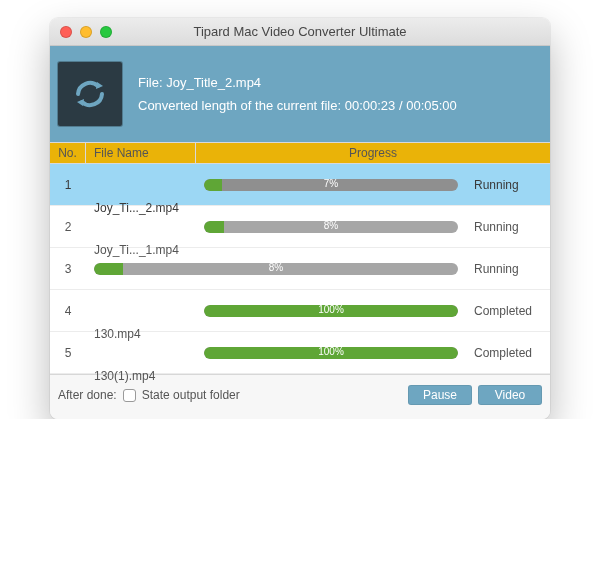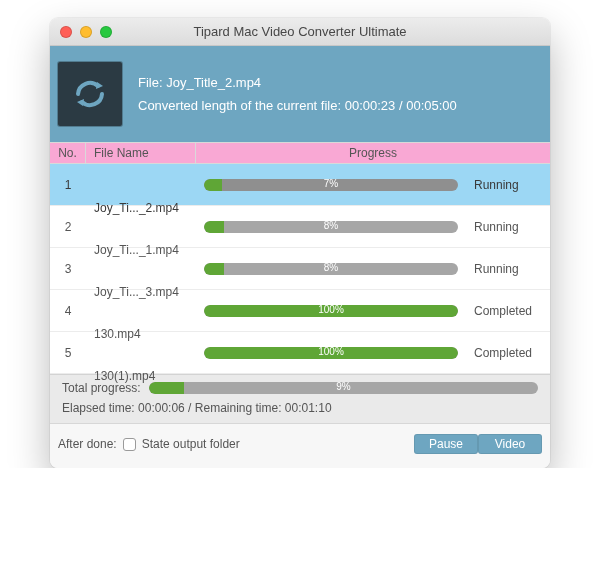--- a/index.html
+++ b/index.html
@@ -21,21 +21,21 @@
   .info-panel {
     background: #6ea6c1; color: #fff; padding: 16px 8px; display: flex; gap: 16px; align-items: center;
   }
   .thumb {
     width: 64px; height: 64px; background: #2b3a43; border-radius: 2px;
     display: flex; align-items: center; justify-content: center;
     box-shadow: 0 0 0 1px rgba(0,0,0,0.25);
   }
   .info-text { font-size: 13px; line-height: 1.8; }
   .table-head {
-    background: #f9a8d4; border-bottom: 1px solid #d9d9d9; border-top: 1px solid #d9d9d9;
+    background: #eab308; border-bottom: 1px solid #d9d9d9; border-top: 1px solid #d9d9d9;
     display: flex; font-size: 12px; color: #555; height: 22px; align-items: stretch;
   }
   .th { padding: 3px 8px; border-right: 1px solid #d9d9d9; }
   .th:last-child { border-right: none; }
   .col-no   { width: 36px; text-align: center; }
   .col-name { width: 110px; }
   .col-prog { flex: 1; text-align: center; }
   .col-state{ width: 84px; text-align: center; }
   .rows { background: #fff; }
   .row {
@@ -62,21 +62,21 @@
     background: #eaeaea; border-top: 1px solid #d3d3d3; padding: 6px 12px 8px; font-size: 12px; color: #555;
   }
   .total-row { display: flex; align-items: center; gap: 8px; margin-bottom: 6px; }
   .total-bar { flex: 1; height: 12px; background: #a6a6a6; border-radius: 6px; position: relative; overflow: hidden; }
   .footer {
     background: #f7f7f7; border-top: 1px solid #d7d7d7;
     padding: 10px 8px 14px; display: flex; align-items: center; font-size: 12px; color: #555;
   }
   .footer .left { display: flex; align-items: center; gap: 6px; }
   .chk { width: 13px; height: 13px; border: 1px solid #9a9a9a; border-radius: 3px; background: #fff; }
-  .btns { margin-left: auto; display: flex; }
+  .btns { margin-left: auto; display: flex; gap: 6px; }
   .btn {
     min-width: 64px; padding: 3px 14px; background: #6ea6c1; color: #fff;
     border-radius: 3px; font-size: 12px; text-align: center; cursor: default;
     box-shadow: inset 0 0 0 1px rgba(0,0,0,0.08);
   }
 </style>
 </head>
 <body>
 
 <div class="window">
@@ -139,21 +139,20 @@
         <div class="cell cell-prog">
           <div class="pbar">
             <div class="pfill" style="width:8%"></div>
             <div class="plabel">8%</div>
           </div>
         </div>
         <div class="cell cell-state">Running</div>
       </div>
       <div class="row">
         <div class="cell cell-no">3</div>
-        <div class="cell cell-name">Joy_Ti..._3.mp4</div>
         <div class="cell cell-prog">
           <div class="pbar">
             <div class="pfill" style="width:8%"></div>
             <div class="plabel">8%</div>
           </div>
         </div>
         <div class="cell cell-state">Running</div>
       </div>
       <div class="row">
         <div class="cell cell-no">4</div>
@@ -172,36 +171,20 @@
         <div class="cell cell-prog">
           <div class="pbar">
             <div class="pfill full" style="width:100%"></div>
             <div class="plabel">100%</div>
           </div>
         </div>
         <div class="cell cell-state">Completed</div>
       </div>
     </div>
 
-  <div class="summary">
-    <div class="total-row">
-      <span>Total progress:</span>
-      <div class="total-bar">
-        <div class="pfill" id="total-fill" style="width: 9%;"></div>
-        <div class="plabel">9%</div>
-      </div>
-    </div>
-    <div>
-      <span>Elapsed time:</span>
-      <span>00:00:06</span>
-      <span>/</span>
-      <span>Remaining time:</span>
-      <span>00:01:10</span>
-    </div>
-  </div>
 
   <div class="footer">
     <div class="left">
       <span>After done:</span>
       <span class="chk"></span>
       <span>State output folder</span>
     </div>
     <div class="btns">
       <div class="btn">Pause</div>
       <div class="btn">Video</div>

